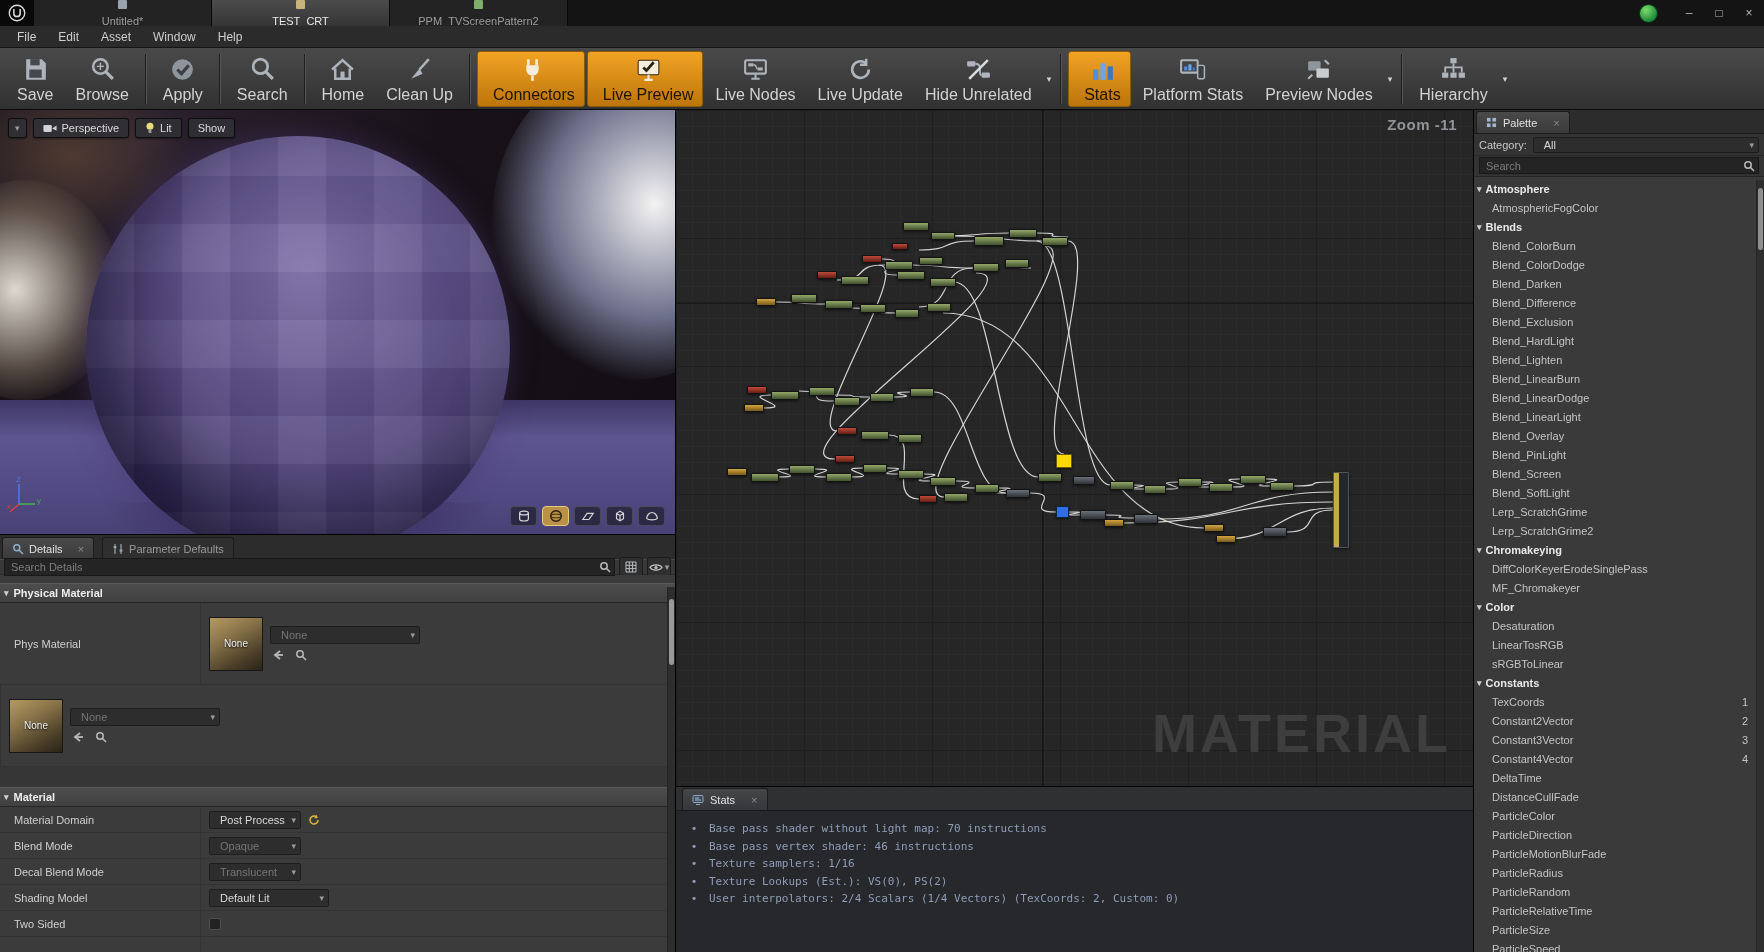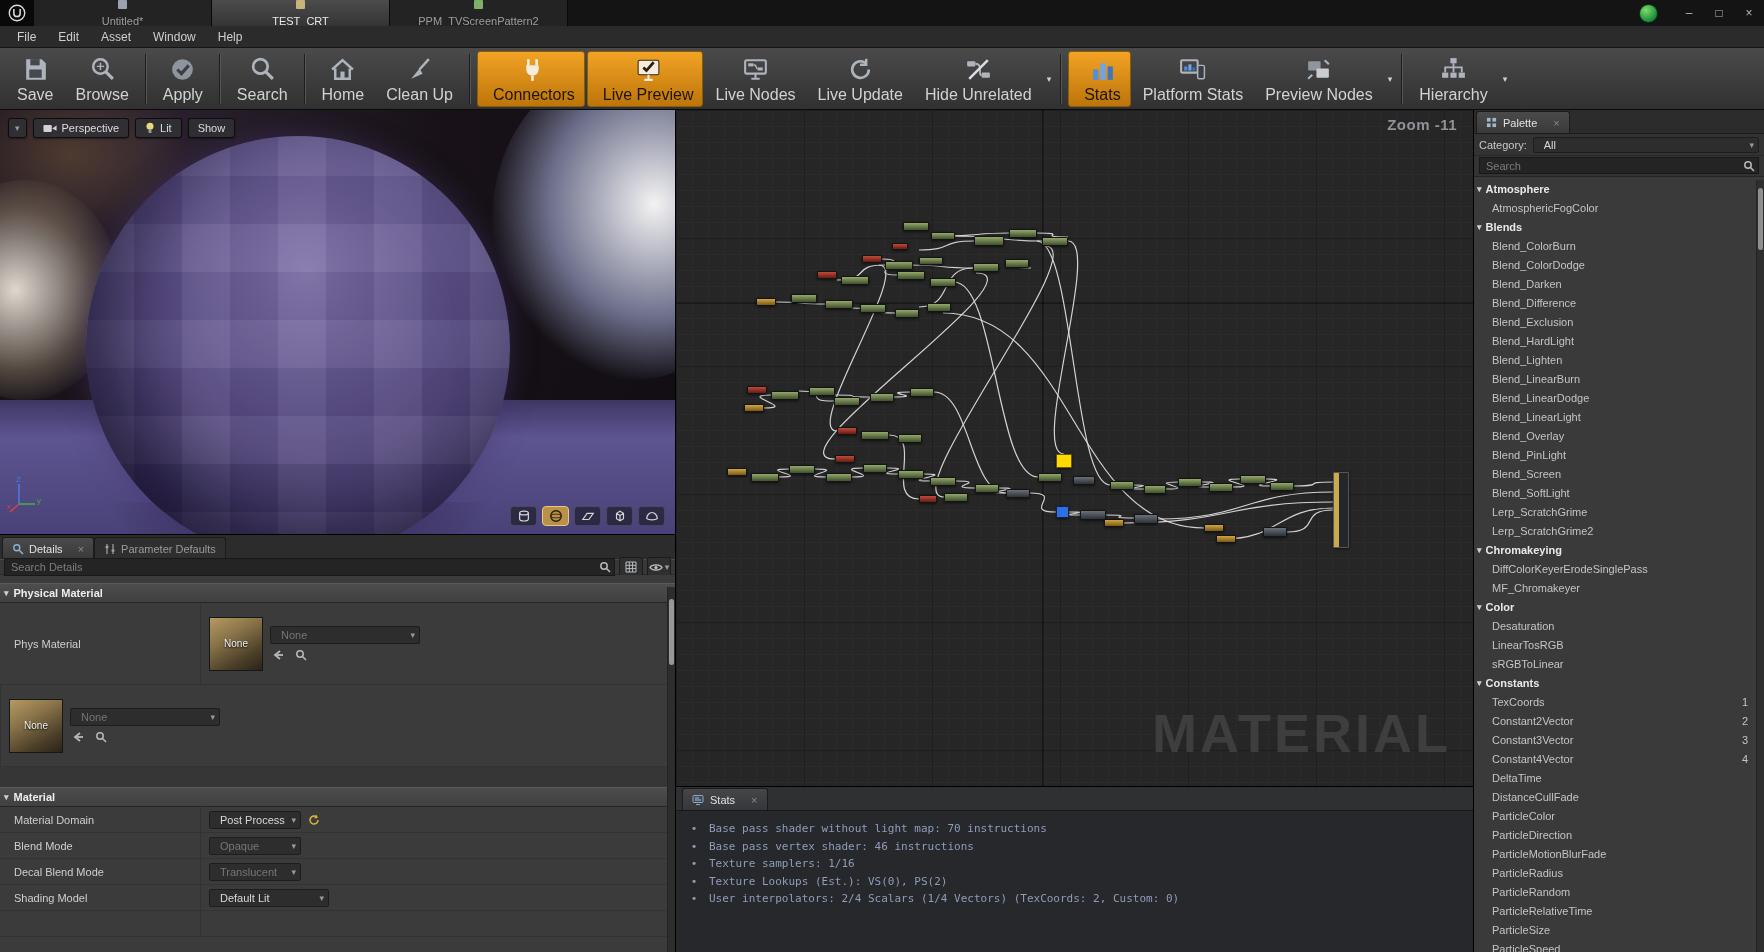--- a/index.html
+++ b/index.html
@@ -56,21 +56,21 @@
 .vbtn{height:20px;background:rgba(48,48,52,0.9);border:1px solid rgba(0,0,0,0.7);border-radius:3px;display:flex;align-items:center;gap:5px;padding:0 9px;color:#dcdcdc;box-shadow:0 1px 2px rgba(0,0,0,0.4);}
 .vbtn.small{padding:0 6px;}
 .vp-gizmo{position:absolute;left:6px;bottom:16px;z-index:10;}
 .vp-shapes{position:absolute;right:10px;bottom:8px;display:flex;gap:5px;z-index:10;}
 .vshape{width:27px;height:20px;border-radius:4px;background:rgba(18,18,22,0.55);border:1px solid rgba(130,130,140,0.35);display:flex;align-items:center;justify-content:center;color:#d5d5d5;}
 .vshape.active{background:rgba(195,152,68,0.92);border-color:#e8c87a;color:#241c08;}
 .vshape svg{width:18px;height:14px;}
 
 
 .details{flex:1;background:#3b3b3b;display:flex;flex-direction:column;position:relative;overflow:hidden;border-top:1px solid #000;}
-.dtab-bar{height:24px;background:#2c2c2c;display:flex;align-items:flex-start;padding:2px 2px 0;gap:0;flex:none;}
+.dtab-bar{height:24px;background:#2c2c2c;display:flex;align-items:flex-start;padding:2px 2px 0;gap:8px;flex:none;}
 .dtab{height:22px;display:flex;align-items:center;gap:5px;padding:0 9px;background:linear-gradient(#4a4a4a,#3a3a3a);border:1px solid #1c1c1c;border-bottom:none;border-radius:3px 3px 0 0;color:#e2e2e2;}
 .dtab.inactive{background:#2f2f2f;color:#9a9a9a;}
 .dsearch-row{height:16px;background:#383838;border-top:1px solid #4a4a4a;border-bottom:1px solid #2a2a2a;display:flex;align-items:center;gap:4px;padding:0 4px;flex:none;}
 .search-box{flex:1;position:relative;height:18px;}
 .search-box input{width:100%;height:100%;background:#242424;border:1px solid #181818;color:#b8b8b8;font-size:11px;padding:0 20px 0 6px;font-family:inherit;outline:none;}
 .search-box input::placeholder{color:#7d7d7d;}
 .search-mag{position:absolute;right:4px;top:3px;line-height:0;}
 .dtool-btn{width:24px;height:20px;background:#2f2f2f;border:1px solid #1c1c1c;border-radius:2px;display:flex;align-items:center;justify-content:center;gap:2px;flex:none;}
 .pre-gap{height:8px;background:#3b3b3b;flex:none;}
 .sec-gap{height:20px;background:#363636;flex:none;}
@@ -546,20 +546,26 @@
                 </div>
               </div>
             </div>
             <div class="prop-row short">
               <div class="prop-label">Shading Model</div>
               <div class="prop-value">
                 <div class="dropdown wide">
                   <span>Default Lit</span>
                   <span class="dd-arrow">▾</span>
                 </div>
+              </div>
+            </div>
+            <div class="prop-row short">
+              <div class="prop-label">Two Sided</div>
+              <div class="prop-value">
+                <div class="checkbox"></div>
               </div>
             </div>
             <div class="prop-row short">
               <div class="prop-label"></div>
               <div class="prop-value"></div>
             </div>
           </div>
         <div class="details-scroll">
             <div class="details-thumb"></div>
           </div>

